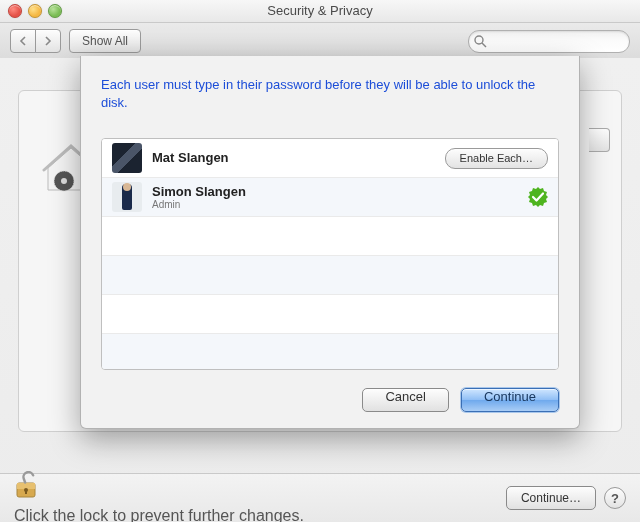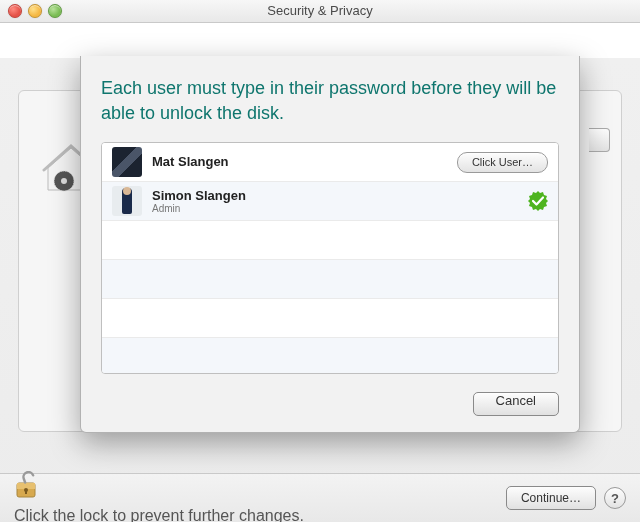--- a/index.html
+++ b/index.html
@@ -27,21 +27,21 @@
   .search input{border:none;outline:none;background:transparent;font-size:12px;width:100%;}
 
   
   .body-area{position:absolute;top:58px;left:0;right:0;bottom:0;background:linear-gradient(#f0f0f0,#ececec);}
   .pane-shadow{position:absolute;left:18px;right:18px;top:32px;height:340px;border:1px solid #cfcfcf;border-radius:6px;background:#f6f6f6;}
   .pane-tab-stub{position:absolute;right:30px;top:70px;width:20px;height:22px;border:1px solid #aaa;border-left:none;border-radius:0 4px 4px 0;background:linear-gradient(#fdfdfd,#e3e3e3);}
   .house{position:absolute;left:42px;top:80px;width:58px;height:58px;}
 
   
   .sheet{position:absolute;left:80px;top:-2px;width:500px;background:#f2f2f2;border:1px solid #b2b2b2;border-top:none;border-radius:0 0 6px 6px;box-shadow:0 10px 30px rgba(0,0,0,.35);padding:20px 20px 16px 20px;box-sizing:border-box;}
-  .sheet-msg{font-size:18px;line-height:1.4;color:#0f766e;margin-bottom:16px;}
+  .sheet-msg{font-size:13px;line-height:1.4;color:#1d4ed8;margin-bottom:26px;}
   .user-list{border:1px solid #bfbfbf;border-radius:4px;background:#fff;height:230px;overflow:hidden;}
   .row{height:38px;display:flex;align-items:center;padding:0 10px;border-bottom:1px solid #eaeaea;}
   .row.empty{height:38px;}
   .row:nth-child(odd){background:#fff;}
   .row:nth-child(even){background:#f4f7fb;}
   .avatar{width:30px;height:30px;border-radius:3px;margin-right:10px;flex-shrink:0;background-size:cover;background-position:center;}
   .av1{background:linear-gradient(135deg,#1b2330 40%,#4a5568 40%,#4a5568 60%,#1b2330 60%);}
   .av2{background:linear-gradient(#e8ecef,#e8ecef);position:relative;}
   .av2::after{content:"";position:absolute;left:10px;top:2px;width:10px;height:26px;background:#1a2a4a;border-radius:4px 4px 2px 2px;}
   .av2::before{content:"";position:absolute;left:11px;top:1px;width:8px;height:8px;background:#d9b896;border-radius:50%;z-index:1;}
@@ -69,20 +69,45 @@
 
   <div class="titlebar">
     <div class="traffic">
       <div class="dot red"></div>
       <div class="dot yel"></div>
       <div class="dot grn"></div>
     </div>
     <span>Security &amp; Privacy</span>
   </div>
 
+  <div class="toolbar">
+    <div class="seg">
+      <div class="btn">
+        <svg width="8" height="10" viewBox="0 0 8 10">
+            <path d="M6 1 L2 5 L6 9" fill="none" stroke="#888" stroke-width="1.6"></path>
+          </svg>
+      </div>
+      <div class="btn">
+        <svg width="8" height="10" viewBox="0 0 8 10">
+            <path d="M2 1 L6 5 L2 9" fill="none" stroke="#888" stroke-width="1.6"></path>
+          </svg>
+      </div>
+    </div>
+    <div class="btn showall">
+      <span>Show All</span>
+    </div>
+    <div class="spacer"></div>
+    <div class="search">
+      <svg width="13" height="13" viewBox="0 0 13 13">
+          <circle cx="5" cy="5" r="4" fill="none" stroke="#888" stroke-width="1.4"></circle>
+          <line x1="8" y1="8" x2="12" y2="12" stroke="#888" stroke-width="1.4"></line>
+        </svg>
+      <input type="text" placeholder="" style="">
+    </div>
+  </div>
 
   <div class="body-area">
     <div class="pane-shadow"></div>
     <div class="pane-tab-stub"></div>
     <svg class="house" viewBox="0 0 58 58">
       <path d="M6 30 L29 10 L52 30 L52 52 L6 52 Z" fill="#f4f4f4" stroke="#bcbcbc" stroke-width="1"></path>
       <path d="M2 32 L29 8 L56 32" fill="none" stroke="#bcbcbc" stroke-width="3" stroke-linecap="round"></path>
       <circle cx="22" cy="43" r="10" fill="#555"></circle>
       <circle cx="22" cy="43" r="10" fill="none" stroke="#ddd" stroke-width="1" stroke-dasharray="1 1"></circle>
       <circle cx="22" cy="43" r="3" fill="#ddd"></circle>
@@ -92,21 +117,21 @@
       <div class="sheet-msg">Each user must type in their password before they will be able to unlock the disk.</div>
 
       <div class="user-list">
         <div class="row">
           <div class="avatar av1"></div>
           <div>
             <div class="uname">Mat Slangen</div>
           </div>
           <div class="row-spacer"></div>
           <div class="enable-btn">
-            <span>Click User…</span>
+            <span>Enable Each…</span>
           </div>
         </div>
         <div class="row">
           <div class="avatar av2"></div>
           <div>
             <div class="uname">Simon Slangen</div>
             <div class="urole">Admin</div>
           </div>
           <div class="row-spacer"></div>
           <svg class="check-badge" viewBox="0 0 20 20">
@@ -116,20 +141,23 @@
         </div>
         <div class="row empty"></div>
         <div class="row empty"></div>
         <div class="row empty"></div>
         <div class="row empty"></div>
       </div>
 
       <div class="sheet-buttons">
         <div class="push">
           <span>Cancel</span>
+        </div>
+        <div class="push default">
+          <span>Continue</span>
         </div>
       </div>
     </div>
 
     <div class="bottombar">
       <div class="lockwrap">
         <svg class="lockicon" viewBox="0 0 24 28">
           <rect x="3" y="12" width="18" height="14" rx="2" fill="#d7a94f" stroke="#a8863f"></rect>
           <rect x="3" y="12" width="18" height="6" fill="#e7c06f"></rect>
           <path d="M7 12 V8 a5 5 0 0 1 10 0" fill="none" stroke="#9a9a9a" stroke-width="2.4" stroke-linecap="round" transform="rotate(-20 12 8) translate(3 -1)"></path>

